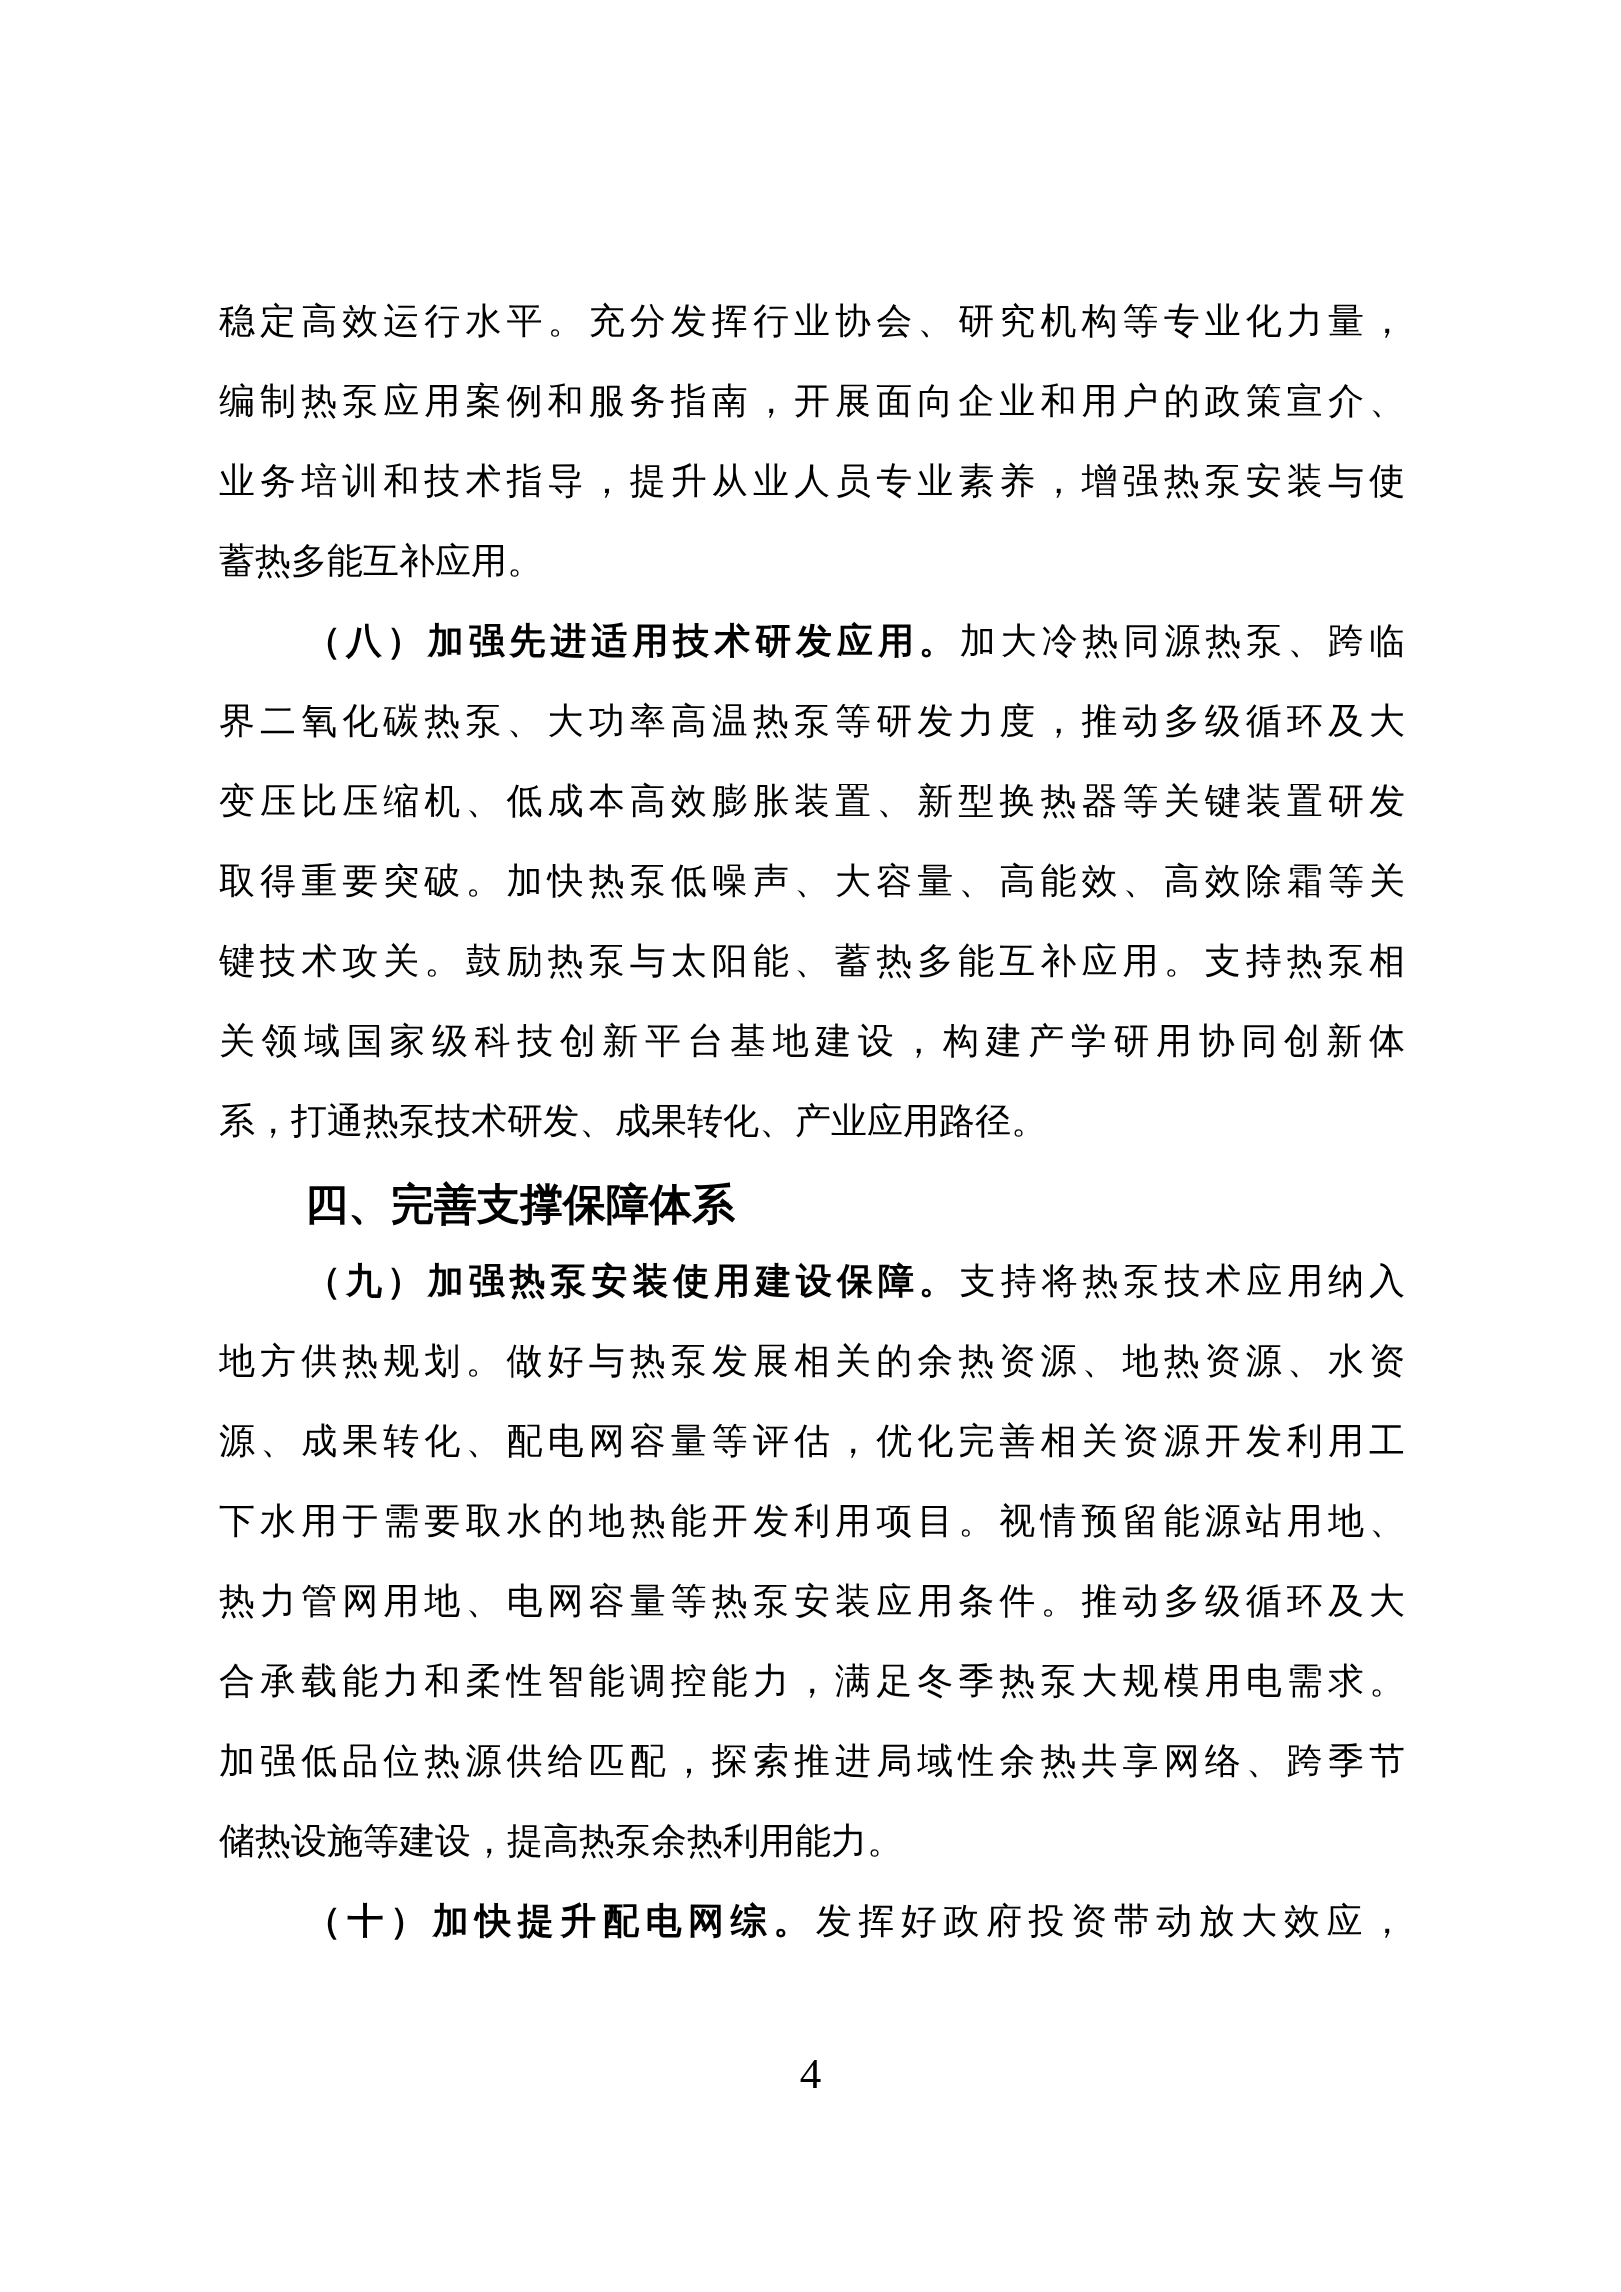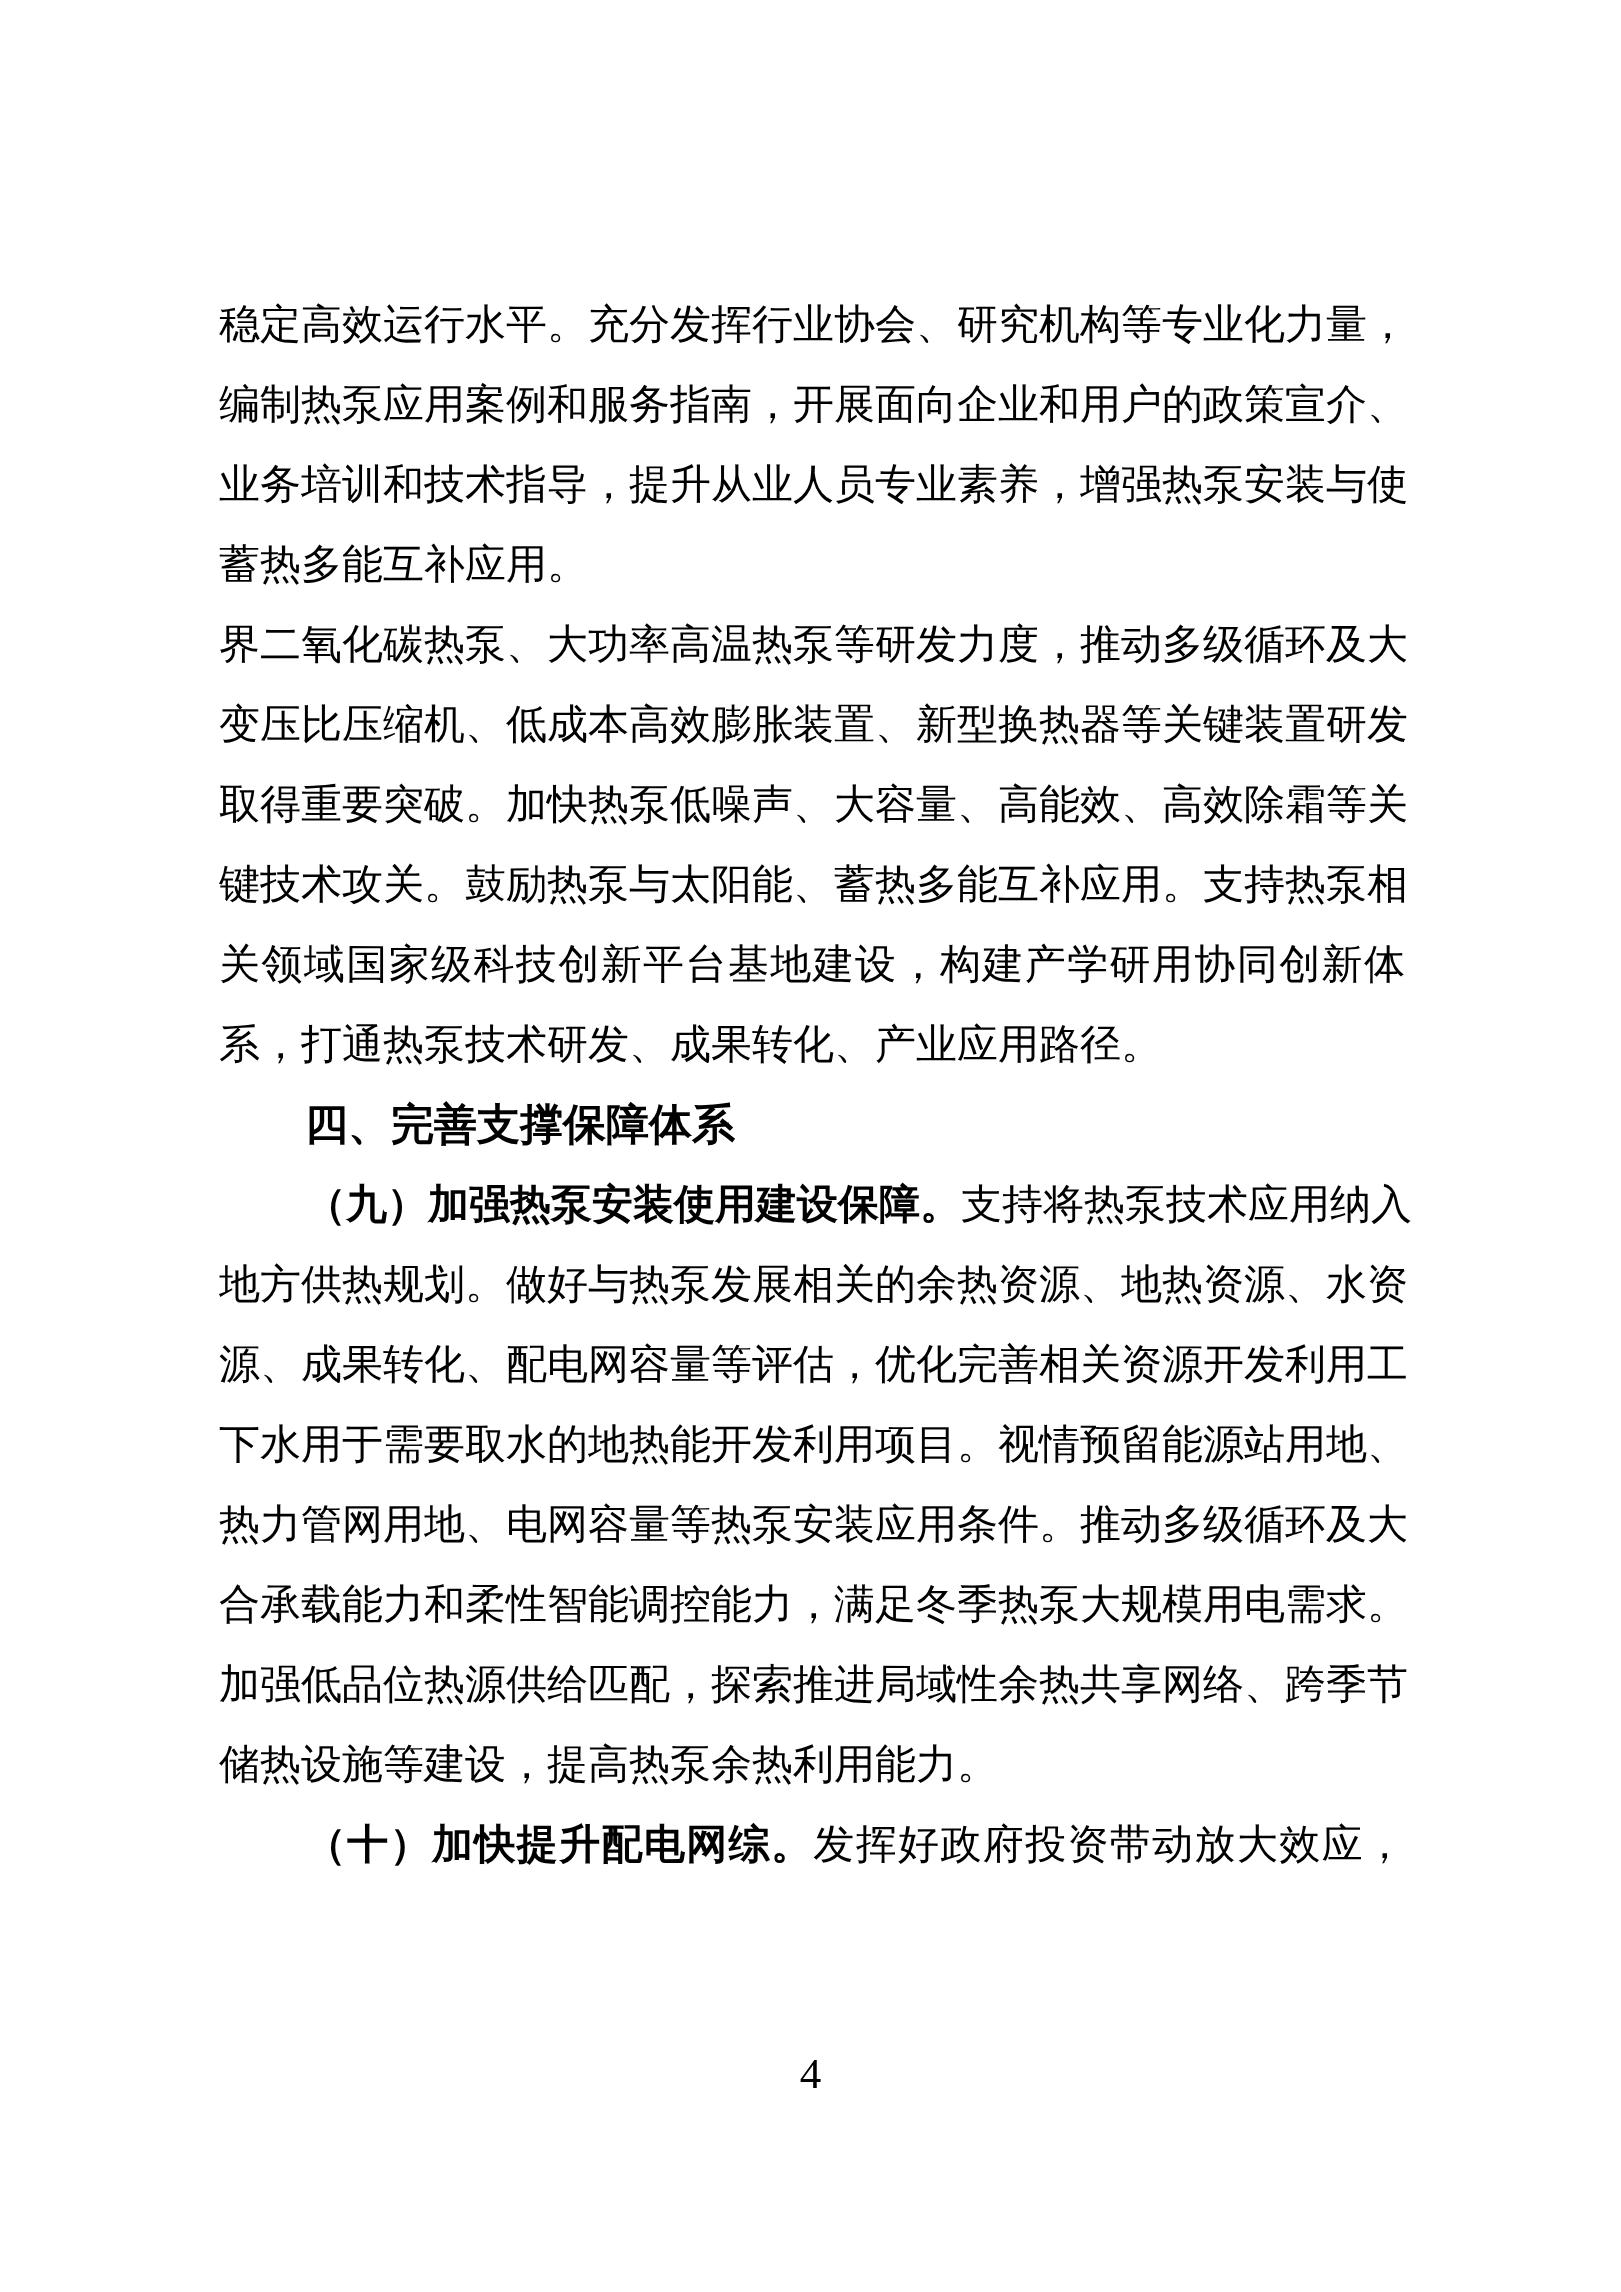--- a/index.html
+++ b/index.html
@@ -18,22 +18,22 @@
   }
   .doc-content {
     position: absolute;
     left: 219px;
     top: 284px;
     width: 1186px;
   }
   .line {
     height: 80px;
     line-height: 80px;
-    font-size: 41px;
-    font-family: Liberation Serif, serif;
+    font-size: 36px;
+    font-family: Liberation Mono, monospace;
     color: #000;
     white-space: nowrap;
     text-align: left;
   }
   .line.fill {
     text-align: justify;
     text-align-last: justify;
     text-justify: inter-character;
   }
   .line.indent {
@@ -63,20 +63,21 @@
 </style>
 </head>
 <body>
 
 <div class="page">
   <div class="doc-content" id="doc-body">
       <div class="line fill">稳定高效运行水平。充分发挥行业协会、研究机构等专业化力量，</div>
       <div class="line fill">编制热泵应用案例和服务指南，开展面向企业和用户的政策宣介、</div>
       <div class="line fill">业务培训和技术指导，提升从业人员专业素养，增强热泵安装与使</div>
       <div class="line">蓄热多能互补应用。</div>
+      <div class="line fill indent"><b>（八）加强先进适用技术研发应用。</b>加大冷热同源热泵、跨临</div>
       <div class="line fill">界二氧化碳热泵、大功率高温热泵等研发力度，推动多级循环及大</div>
       <div class="line fill">变压比压缩机、低成本高效膨胀装置、新型换热器等关键装置研发</div>
       <div class="line fill">取得重要突破。加快热泵低噪声、大容量、高能效、高效除霜等关</div>
       <div class="line fill">键技术攻关。鼓励热泵与太阳能、蓄热多能互补应用。支持热泵相</div>
       <div class="line fill">关领域国家级科技创新平台基地建设，构建产学研用协同创新体</div>
       <div class="line">系，打通热泵技术研发、成果转化、产业应用路径。</div>
       <div class="line heading">四、完善支撑保障体系</div>
       <div class="line fill indent"><b>（九）加强热泵安装使用建设保障。</b>支持将热泵技术应用纳入</div>
       <div class="line fill">地方供热规划。做好与热泵发展相关的余热资源、地热资源、水资</div>
       <div class="line fill">源、成果转化、配电网容量等评估，优化完善相关资源开发利用工</div>

